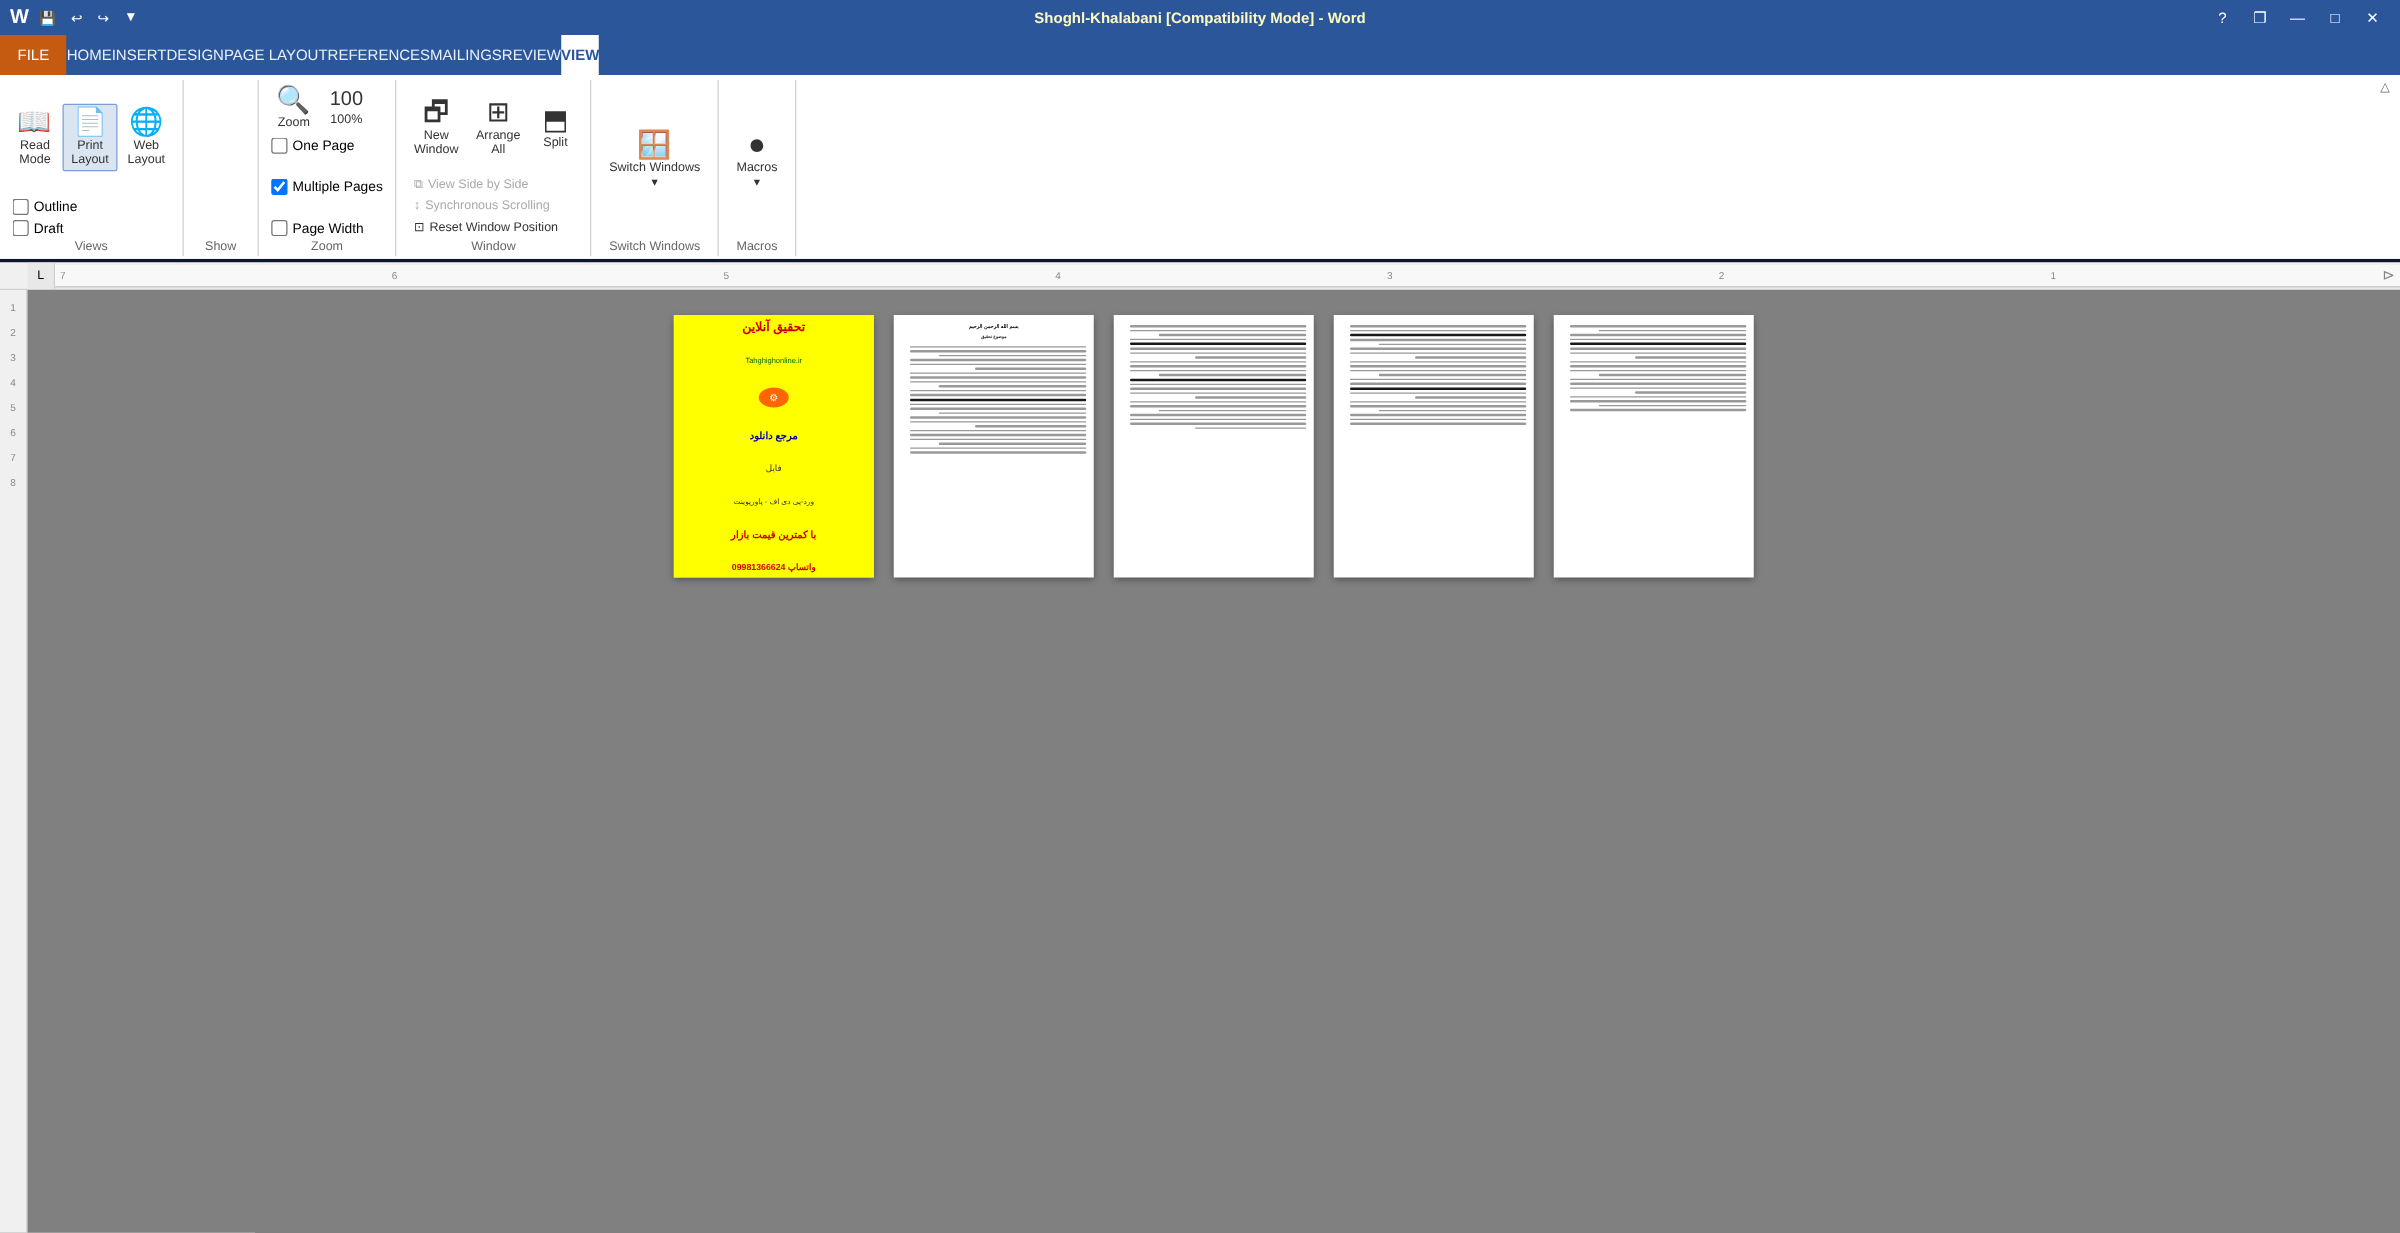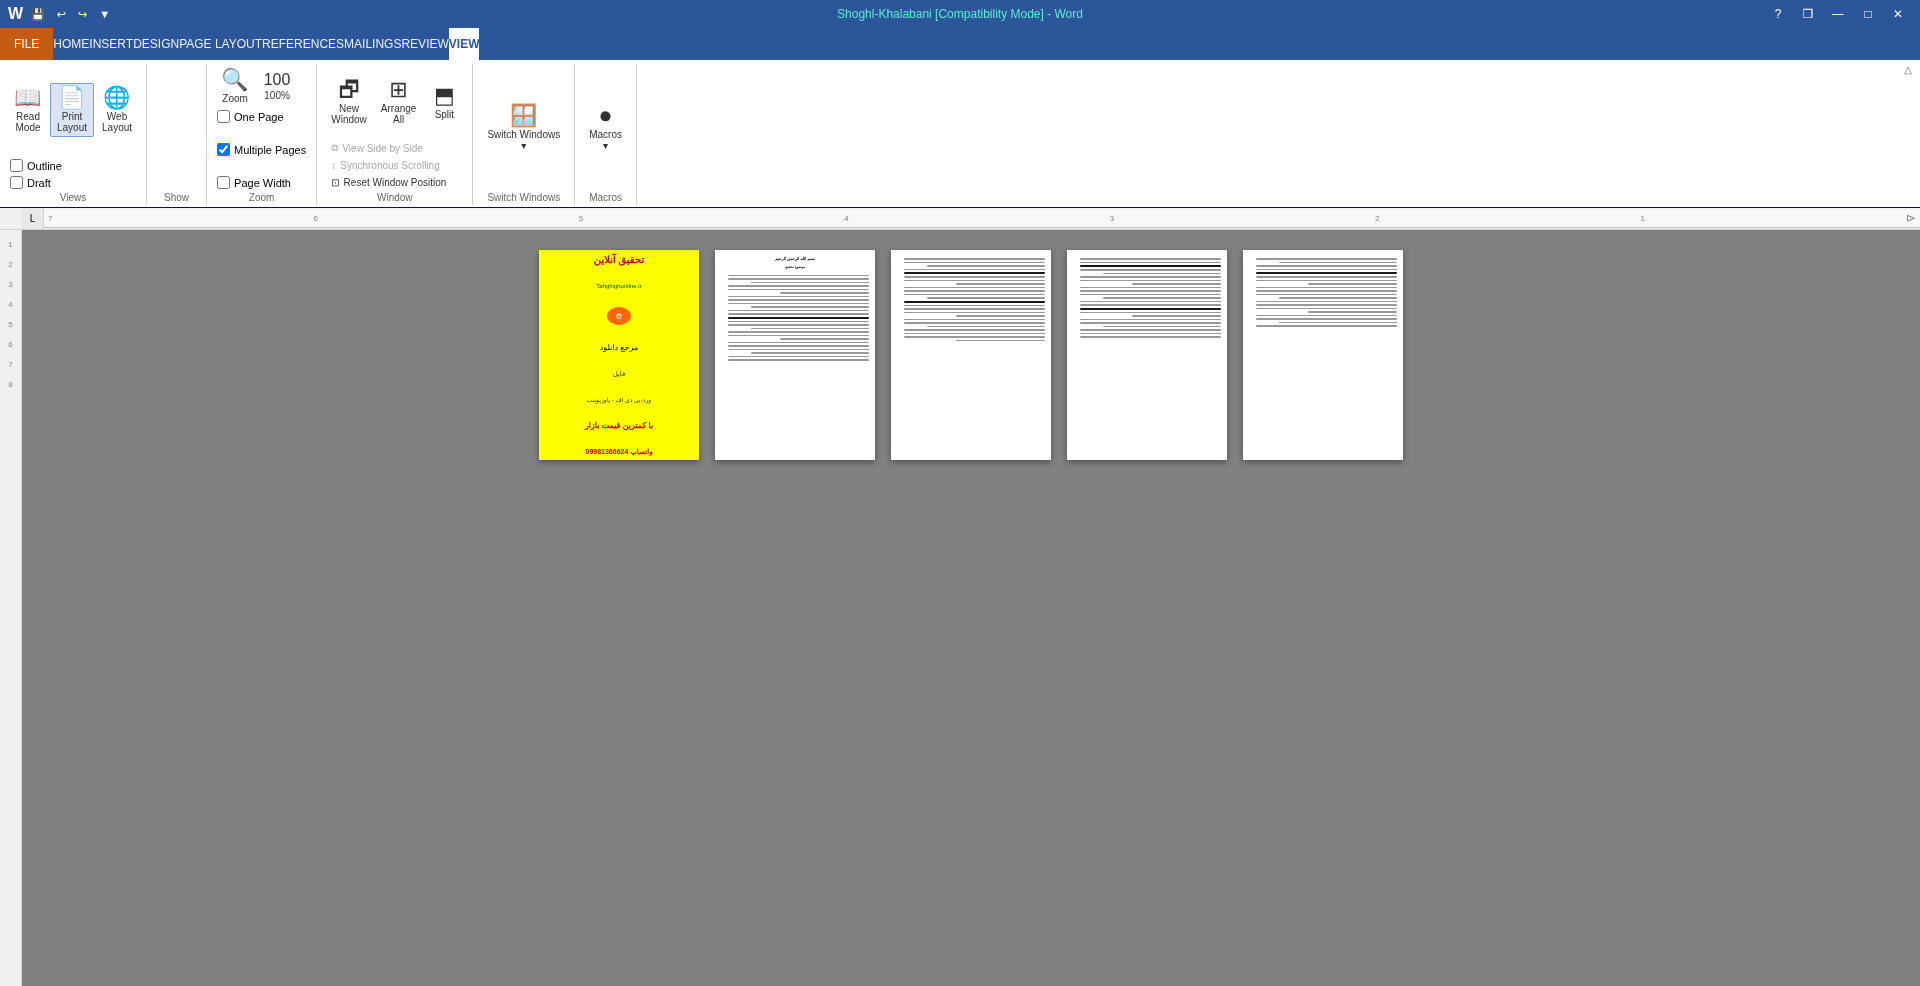--- a/index.html
+++ b/index.html
@@ -9,27 +9,27 @@
     .title-bar {
       background: #2b579a;
       height: 28px;
       display: flex;
       align-items: center;
       justify-content: space-between;
       padding: 0 8px;
       color: white;
     }
     .title-bar-left { display: flex; align-items: center; gap: 4px; }
-    .title-bar-center { font-size: 12px; color: #5eead4; position: absolute; left: 50%; transform: translateX(-50%); }
+    .title-bar-center { font-size: 12px; color: #fef9c3; position: absolute; left: 50%; transform: translateX(-50%); font-weight: bold; }
     .title-bar-right { display: flex; gap: 2px; margin-left: auto; }
     .title-btn { color: white; background: none; border: none; width: 28px; height: 20px; font-size: 12px; cursor: pointer; display: flex; align-items: center; justify-content: center; }
     .qat-btn { background: none; border: none; color: white; font-size: 11px; cursor: pointer; padding: 2px 4px; }
 
     
-    .ribbon { background: #fff; border-bottom: 1px solid #0f172a; }
+    .ribbon { background: #fff; border-bottom: 3px solid #0f172a; }
     .ribbon-tabs { display: flex; align-items: flex-end; background: #2b579a; height: 32px; }
     .ribbon-tab { padding: 4px 0; font-size: 12px; cursor: pointer; color: rgba(255,255,255,0.9); height: 32px; display: flex; align-items: center; }
     .ribbon-tab.file { background: #c55a11; color: white; padding: 4px 14px; }
     .ribbon-tab.active { background: #fff; color: #2b579a; font-weight: 600; }
     .ribbon-content { background: #fff; padding: 4px 0 2px 0; display: flex; align-items: stretch; min-height: 86px; }
     .ribbon-group { display: flex; flex-direction: column; padding: 2px 8px; border-right: 1px solid #d0d0d0; min-width: 60px; }
     .ribbon-group:last-child { border-right: none; }
     .ribbon-group-label { text-align: center; font-size: 10px; color: #666; padding: 2px 0 0; margin-top: auto; }
     .ribbon-group-content { display: flex; align-items: center; gap: 2px; flex: 1; }
     .ribbon-btn { background: none; border: none; cursor: pointer; padding: 3px 6px; border-radius: 2px; display: flex; flex-direction: column; align-items: center; font-size: 10px; color: #333; min-width: 40px; }
@@ -235,21 +235,21 @@
   </div>
 
   <div class="document-area">
     <div class="pages-container">
 
       <div class="page">
         <div class="ad-page" style="background:#ffff00;width:100%;height:100%;display:flex;flex-direction:column;align-items:center;justify-content:center;padding:4px;gap:18px;">
           <div style="font-size:10px;font-weight:bold;color:#cc0000;text-align:center;">تحقیق آنلاین</div>
           <div style="font-size:6px;color:#006600;direction:ltr;">Tahghighonline.ir</div>
           <div style="width:24px;height:24px;background:#ff6600;border-radius:50%;display:flex;align-items:center;justify-content:center;font-size:8px;color:white;">⚙</div>
-          <div style="font-size:8px;font-weight:normal;color:#000099;direction:rtl;text-align:center;">مرجع دانلود</div>
+          <div style="font-size:8px;font-weight:bold;color:#000099;direction:rtl;text-align:center;">مرجع دانلود</div>
           <div style="font-size:7px;color:#333;direction:rtl;">فایل</div>
           <div style="font-size:6px;color:#333;direction:rtl;text-align:center;">ورد-پی دی اف - پاورپوینت</div>
           <div style="font-size:8px;font-weight:bold;color:#cc0000;direction:rtl;text-align:center;">با کمترین قیمت بازار</div>
           <div style="font-size:7px;font-weight:bold;color:#cc0000;direction:ltr;">09981366624 واتساپ</div>
         </div>
       </div>
 
       <div class="page">
         <div class="text-lines">
           <div style="font-size:4px;font-weight:bold;text-align:center;margin-bottom:3px;color:#000;">بسم الله الرحمن الرحيم</div>

